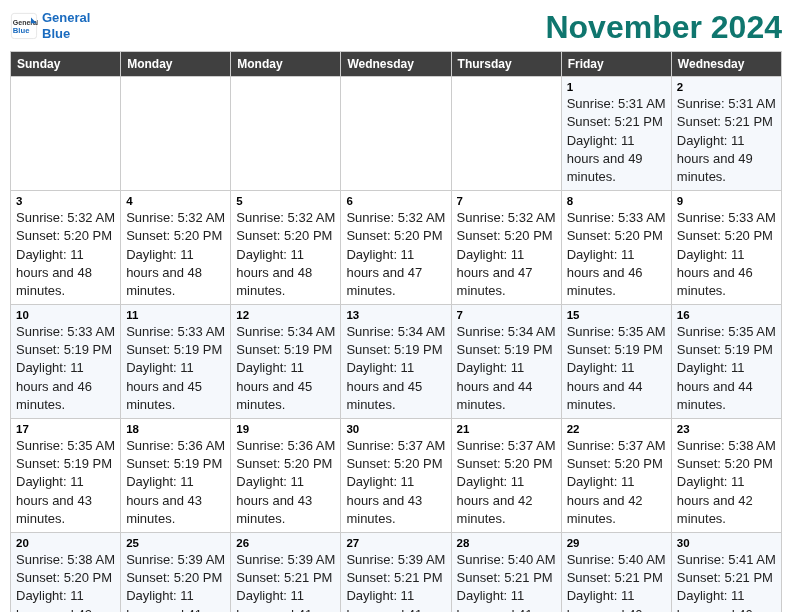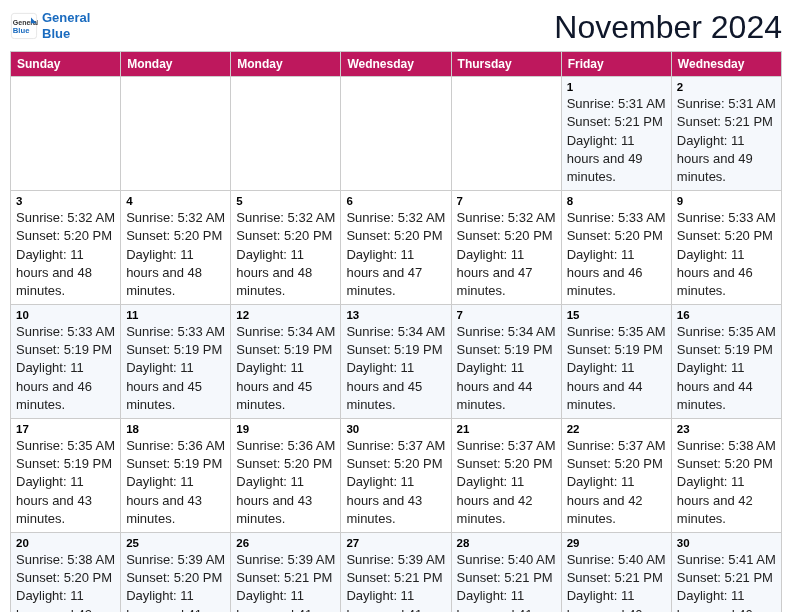--- a/index.html
+++ b/index.html
@@ -32,36 +32,36 @@
     }
     .logo-icon {
       width: 28px;
       height: 28px;
     }
     .title-block {
       text-align: right;
     }
     .title-block h1 {
       font-size: 32px;
-      font-weight: normal;
-      color: #0f172a;
+      font-weight: bold;
+      color: #0f766e;
       line-height: 1.1;
     }
     .title-block h2 {
       font-size: 15px;
       font-weight: normal;
       color: #444;
     }
     table {
       width: 100%;
       border-collapse: collapse;
       font-size: 10.5px;
     }
     thead tr th {
-      background-color: #be185d;
+      background-color: #404040;
       color: #fff;
       font-weight: bold;
       text-align: left;
       padding: 5px 6px;
       border: 1px solid #ccc;
       font-size: 12px;
     }
     tbody tr td {
       border: 1px solid #ccc;
       vertical-align: top;

